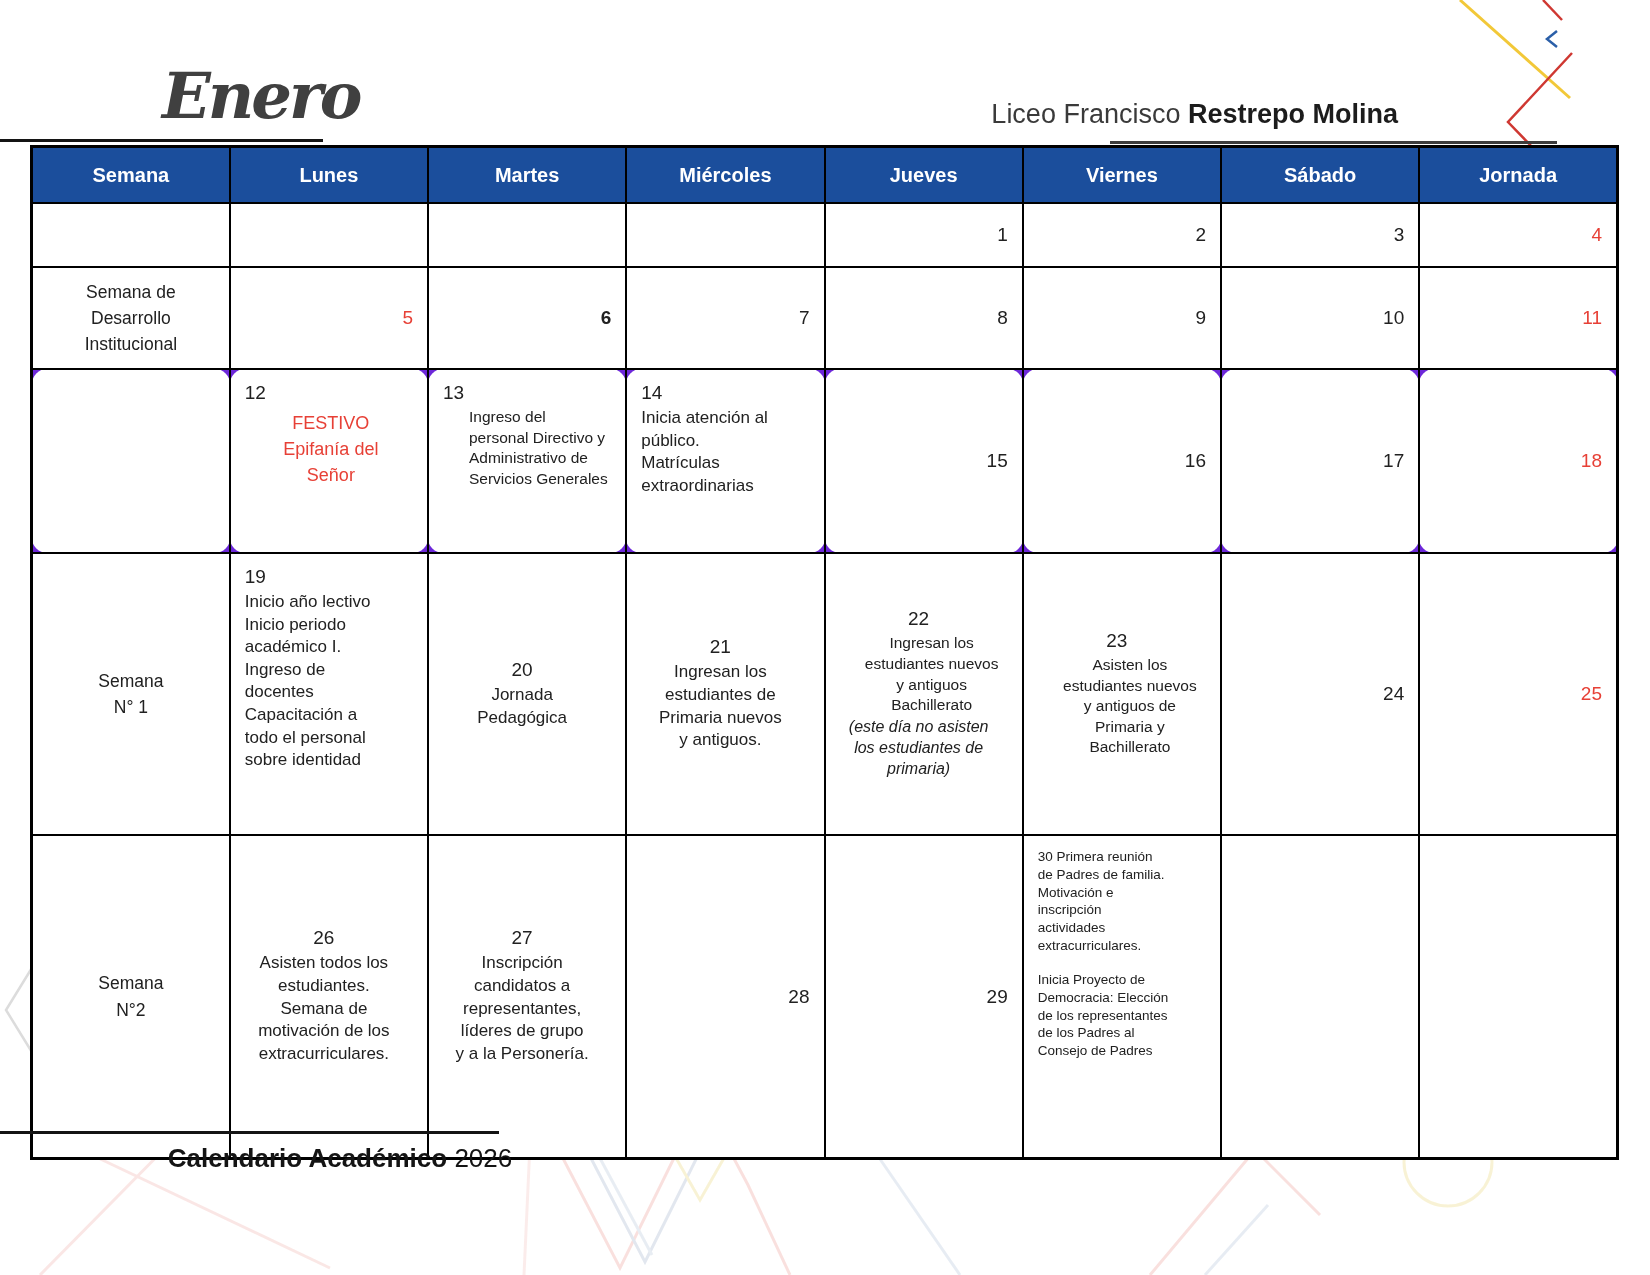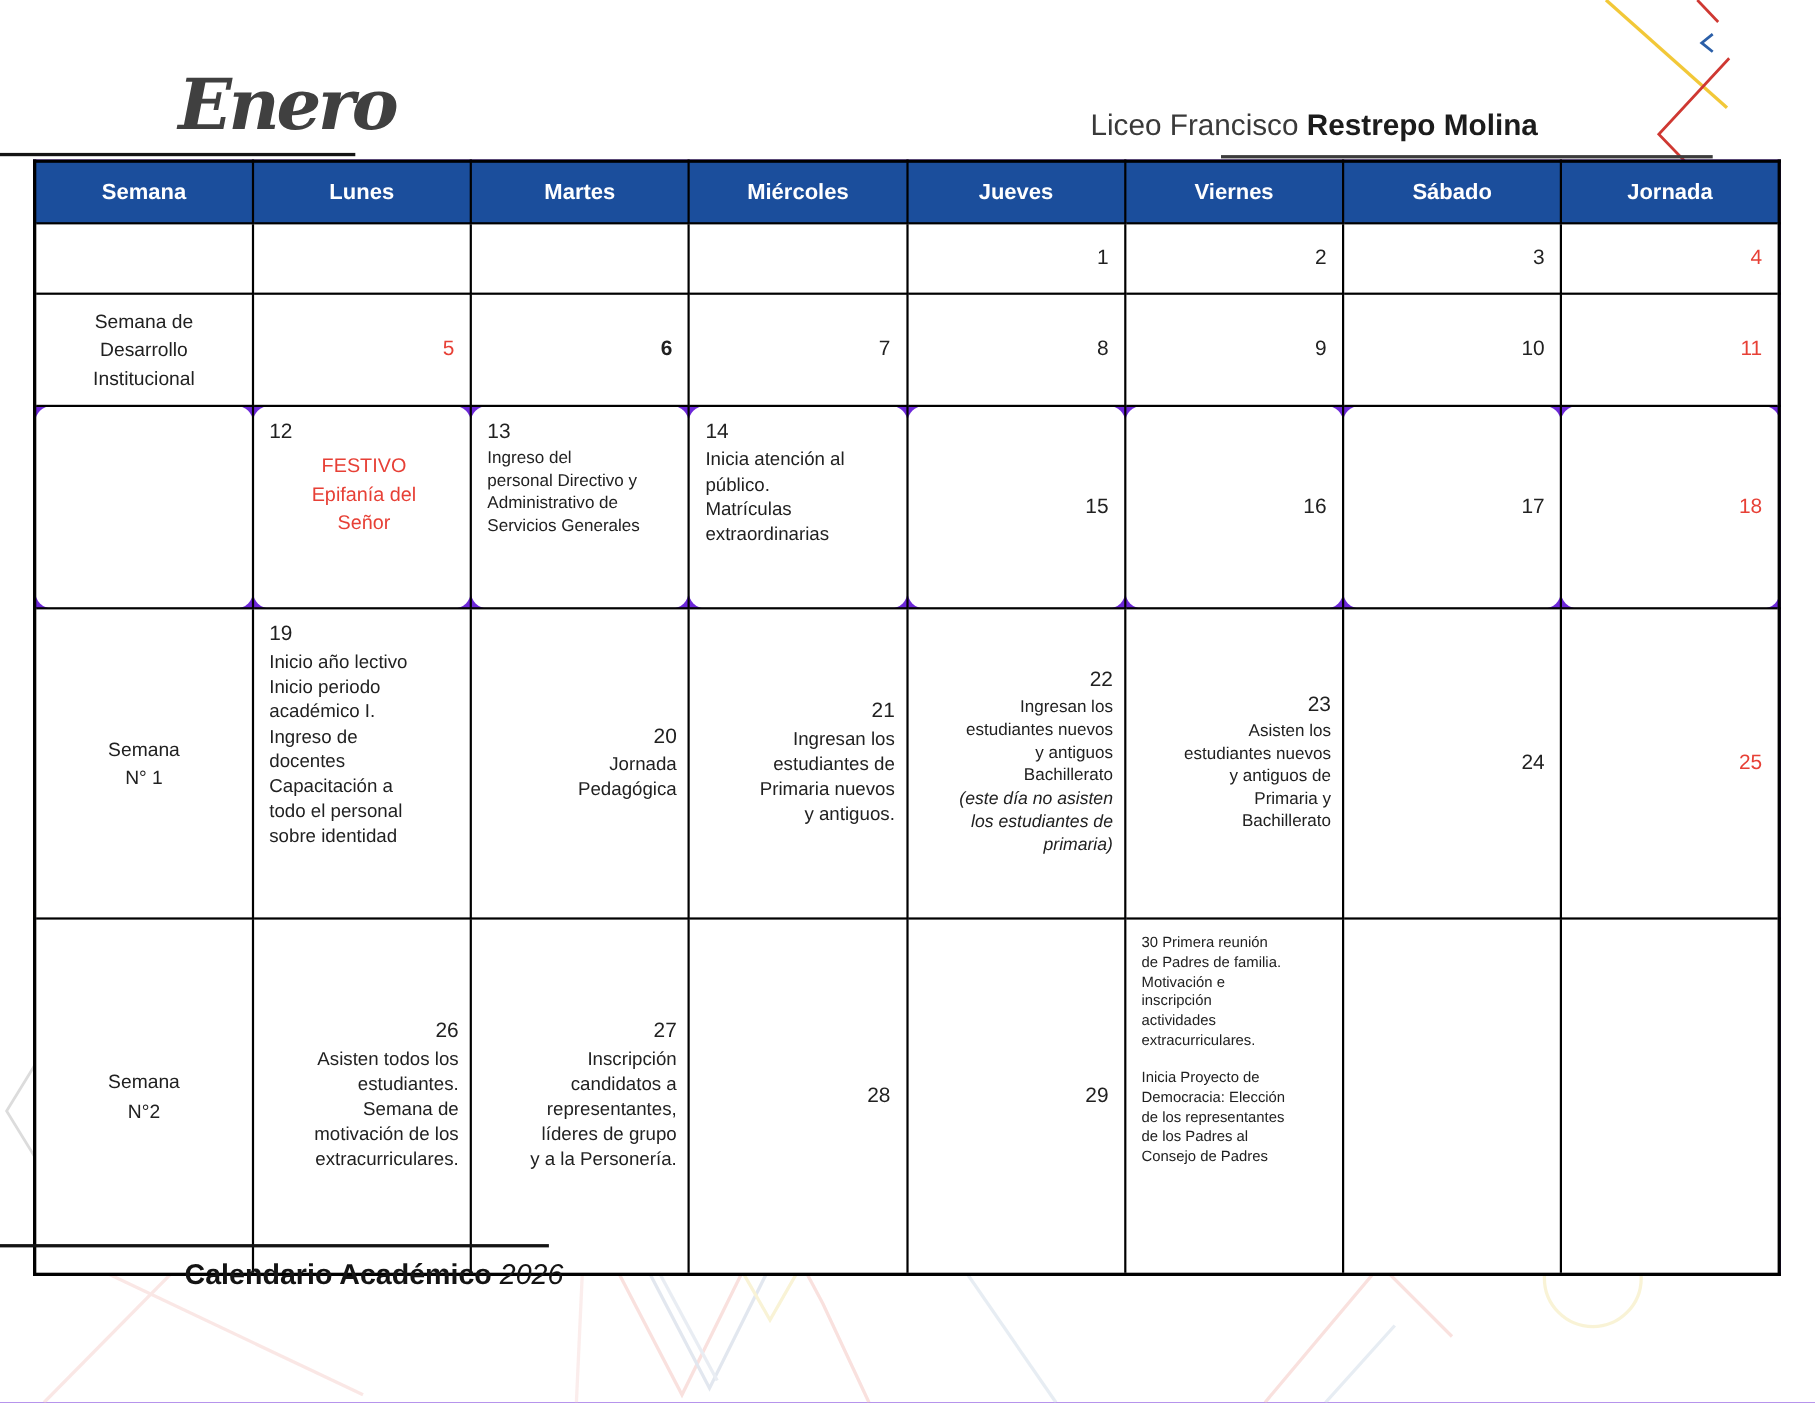--- a/index.html
+++ b/index.html
@@ -35,42 +35,42 @@
     height:54px;border:2px solid #000;padding:0 4px;
   }
   .cal td{border:2px solid #000;background:#fff;vertical-align:middle;font-size:19px;padding:4px 10px;}
   tr.h1 td{height:54px;}
   tr.h2 td{height:92px;}
   tr.h3 td{height:162px;border-radius:15px;}
   tr.h4 td{height:260px;}
   tr.h5 td{height:301px;}
   td.n{text-align:right;padding-right:14px;}
   td.t{vertical-align:top;text-align:left;padding:12px 10px 8px 14px;}
-  td.m{vertical-align:middle;text-align:right;padding:6px 10px 6px 0;}
+  td.m{vertical-align:middle;text-align:center;padding:6px 10px 6px 0;}
   td.week{text-align:center;white-space:pre-line;font-size:17.5px;line-height:1.5;padding:4px 6px;}
   .day{font-size:19px;margin-bottom:3px;}
   .body{white-space:pre-line;font-size:17px;line-height:1.33;}
-  .sm{font-size:15.5px;}
+  .sm{font-size:15.5px;margin-left:26px;}
   .xs{font-size:13.5px;line-height:1.32;}
   .note{white-space:pre-line;font-style:italic;font-size:16px;line-height:1.33;}
   .red{color:#E74036;}
   .bold{font-weight:bold;}
   .festivo{
     color:#E74036;text-align:center;white-space:pre-line;
     font-size:18px;line-height:1.45;margin-top:6px;
   }
   .p2{margin-top:16px;}
 
   
   .rule-footer{position:absolute;left:0;top:1131px;width:499px;height:3px;background:#141414;z-index:2;}
   .footer-text{
     position:absolute;left:95px;top:1143px;width:490px;z-index:2;
     text-align:center;font-size:26px;font-weight:bold;color:#141414;
   }
-  .footer-text .year{font-weight:normal;font-style:italic;}
+  .footer-text .year{font-weight:normal;}
 </style>
 </head>
 <body>
 
 <svg class="decor-svg" width="1650" height="1275" viewBox="0 0 1650 1275">
 
   <path d="M1460,0 L1570,98" stroke="#F2C838" stroke-width="3" fill="none"></path>
   <path d="M1543,0 L1562,20" stroke="#CF3832" stroke-width="2.5" fill="none"></path>
   <path d="M1572,53 L1508,122 L1535,150" stroke="#CF3832" stroke-width="2.5" fill="none"></path>
   <path d="M1557,31 L1547,39 L1557,47" stroke="#2B5FA8" stroke-width="2.5" fill="none"></path>

